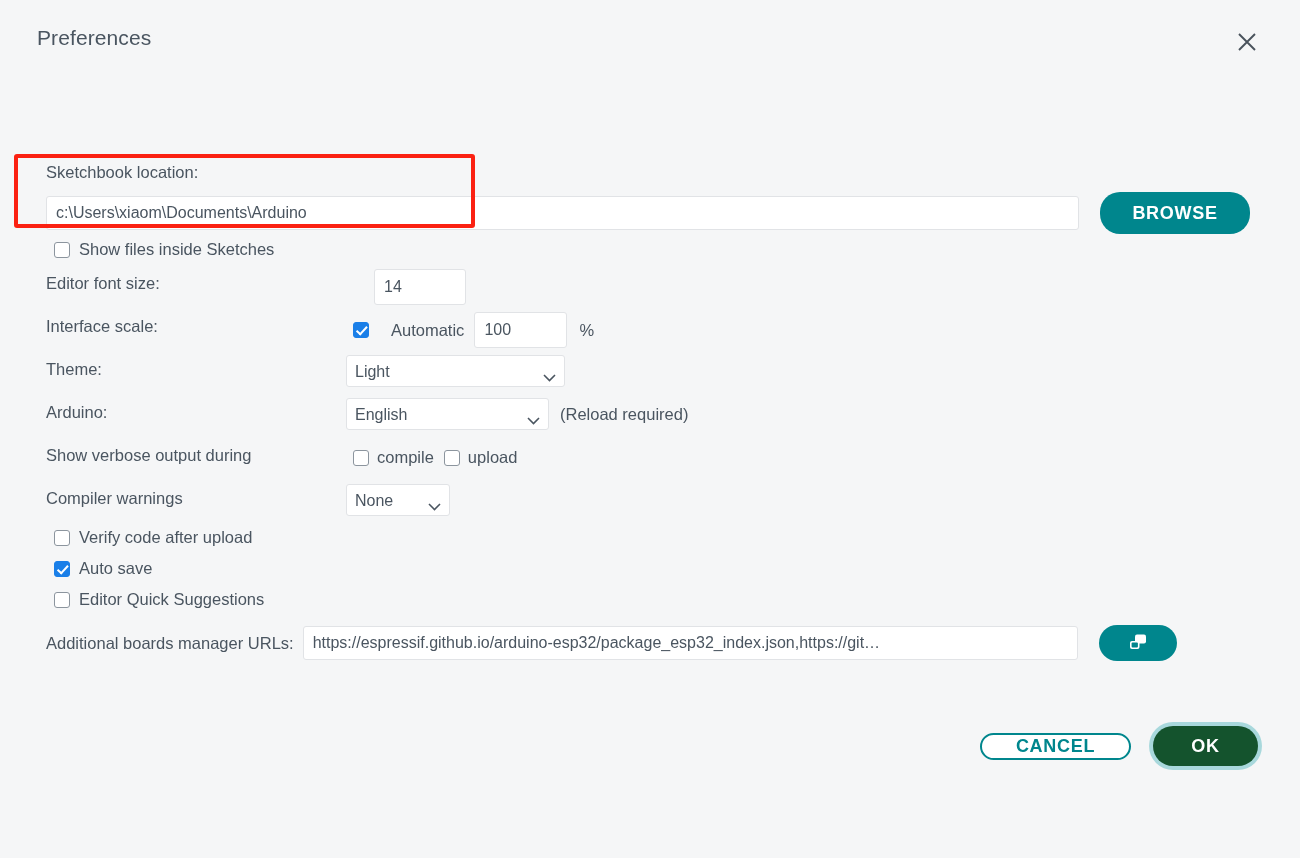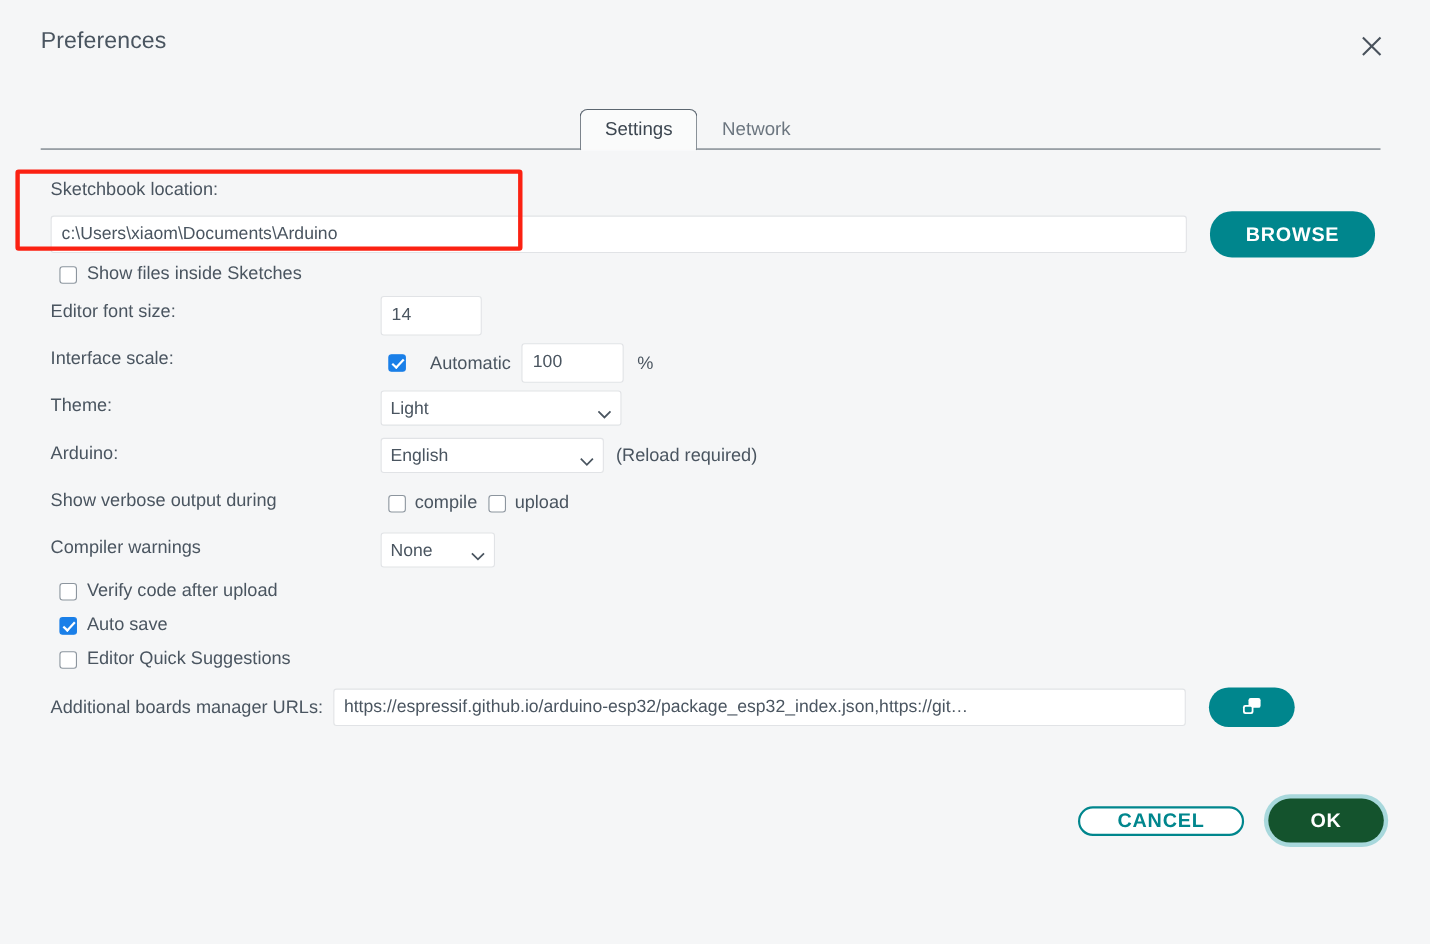--- a/index.html
+++ b/index.html
@@ -211,31 +211,20 @@
   <div class="title">Preferences</div>
 
   <div class="close-btn">
     <span>
       <svg width="22" height="22" viewBox="0 0 22 22">
         <path d="M3 3 L19 19 M19 3 L3 19" stroke="#49525c" stroke-width="1.9" fill="none"></path>
       </svg>
     </span>
   </div>
 
-  <div class="tabbar">
-    <div class="tab-underline"></div>
-    <div class="tabs">
-      <div class="tab active">
-        <span>Settings</span>
-      </div>
-      <div class="tab">
-        <span>Network</span>
-      </div>
-    </div>
-  </div>
 
   <div class="content">
 
     <div class="row" style="left:46px; top:13px;">
       <span class="lbl">Sketchbook location:</span>
     </div>
 
     <div class="row" style="left:46px; top:42px;">
       <input class="txt" style="width: 1033px;" value="c:\Users\xiaom\Documents\Arduino">
       <button class="btn-pill btn-teal" style="width:150px; height:42px; font-size:18px; margin-left:21px;">BROWSE</button>
@@ -243,21 +232,21 @@
 
     <div class="row" style="left:54px; top:90px;">
       <input type="checkbox" class="cb" id="cb-showfiles" style="">
       <label class="cb-label" for="cb-showfiles">Show files inside Sketches</label>
     </div>
 
     <div class="row" style="left:46px; top:124px;">
       <span class="lbl">Editor font size:</span>
     </div>
     <div class="row" style="left:346px; top:119px;">
-      <input class="txt" style="width: 92px; height: 36px; line-height: 34px;" value="14">
+      <input class="txt" style="width: 92px; height: 36px; line-height: 34px; margin-left: 28px;" value="14">
     </div>
 
     <div class="row" style="left:46px; top:167px;">
       <span class="lbl">Interface scale:</span>
     </div>
     <div class="row" style="left:353px; top:162px;">
       <input type="checkbox" class="cb" id="cb-auto" checked="" style="">
       <label class="cb-label" for="cb-auto" style="margin-left:22px;text-align:center;">Automatic</label>
       <input class="txt" style="width: 93px; height: 36px; line-height: 34px; margin-left: 10px;" value="100">
       <span class="lbl" style="margin-left:12px;">%</span>

